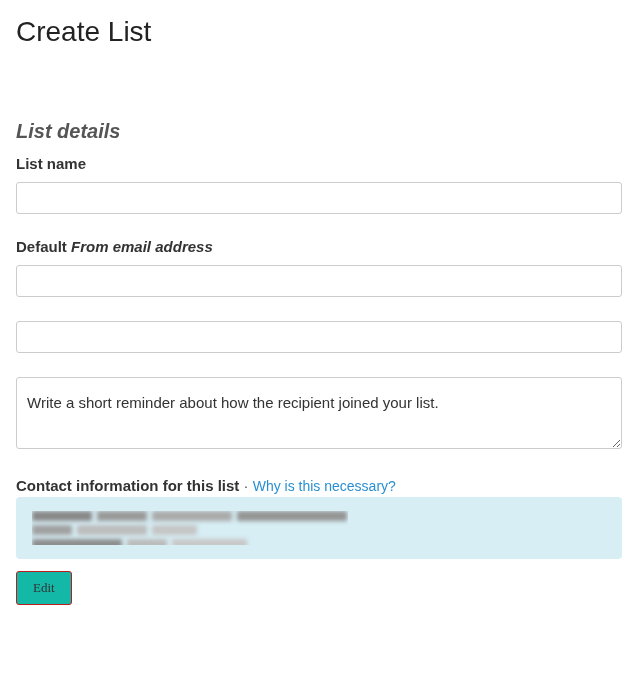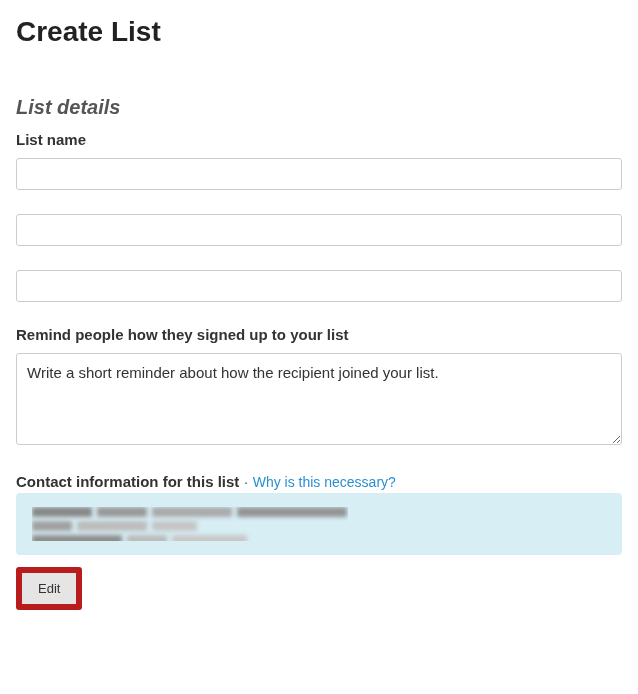--- a/index.html
+++ b/index.html
@@ -9,23 +9,23 @@
     }
     body {
       font-family: -apple-system, BlinkMacSystemFont, "Segoe UI", Helvetica, Arial, sans-serif;
       background: #ffffff;
       padding: 16px;
       width: 638px;
       color: #333;
     }
     .page-title {
       font-size: 28px;
-      font-weight: 700;
+      font-weight: 400;
       color: #222;
-      margin-bottom: 48px;
+      margin-bottom: 72px;
     }
     .section-title {
       font-size: 20px;
       font-style: italic;
       font-weight: 600;
       color: #555;
       margin-bottom: 12px;
     }
     .form-group {
       margin-bottom: 24px;
@@ -45,24 +45,24 @@
       height: 32px;
       border: 1px solid #ccc;
       border-radius: 3px;
       padding: 4px 8px;
       font-size: 14px;
       font-family: inherit;
       background: #fff;
     }
     .textarea-input {
       width: 100%;
-      height: 92px;
+      height: 72px;
       border: 1px solid #ccc;
       border-radius: 3px;
-      padding: 10px 10px;
+      padding: 16px 10px;
       font-size: 15px;
       font-family: inherit;
       resize: vertical;
       background: #fff;
       color: #333;
     }
     .contact-label {
       font-size: 15px;
       font-weight: 600;
       color: #333;
@@ -106,52 +106,54 @@
     .b4 { width: 110px; background: #949494; }
     .b5 { width: 40px; background: #a0a0a0; }
     .b6 { width: 70px; background: #bcbcbc; }
     .b7 { width: 45px; background: #c5c5c5; }
     .b8 { width: 90px; background: #8e8e8e; }
     .b9 { width: 40px; background: #bbb; }
     .b10 { width: 75px; background: #c8c8c8; }
     .edit-btn {
       display: inline-block;
       padding: 8px 16px;
-      background: #e5e5e5;
-      border: 6px solid #b91c1c;
+      background: #14b8a6;
+      border: 1px solid #b91c1c;
       border-radius: 3px;
       font-size: 13px;
       font-weight: 500;
       color: #333;
       cursor: pointer;
-      font-family: Liberation Sans, sans-serif;
+      font-family: Liberation Serif, serif;
     }
   </style>
 </head>
 <body>
 
 <h1 class="page-title">Create List</h1>
 
 <h2 class="section-title">List details</h2>
 
 <div class="form-group">
   <label class="field-label">List name</label>
   <input type="text" class="text-input" value="" style="">
 </div>
 
 <div class="form-group">
+  <label class="field-label">
+    <span>Default </span><span class="italic">From email address</span>
+  </label>
   <input type="text" class="text-input" value="" style="">
 </div>
 
 <div class="form-group">
   <input type="text" class="text-input" value="" style="">
 </div>
 
 <div class="form-group">
-  <label class="field-label">Remind people how they signed up to your list</label>
   <textarea class="textarea-input" style="">Write a short reminder about how the recipient joined your list.</textarea>
 </div>
 
 <div class="form-group">
   <div class="contact-label">
     <span>Contact information for this list</span><span class="dot"> · </span><a class="help-link">Why is this necessary?</a>
   </div>
   <div class="contact-box">
     <div class="contact-blur">
       <div class="blur-row">

